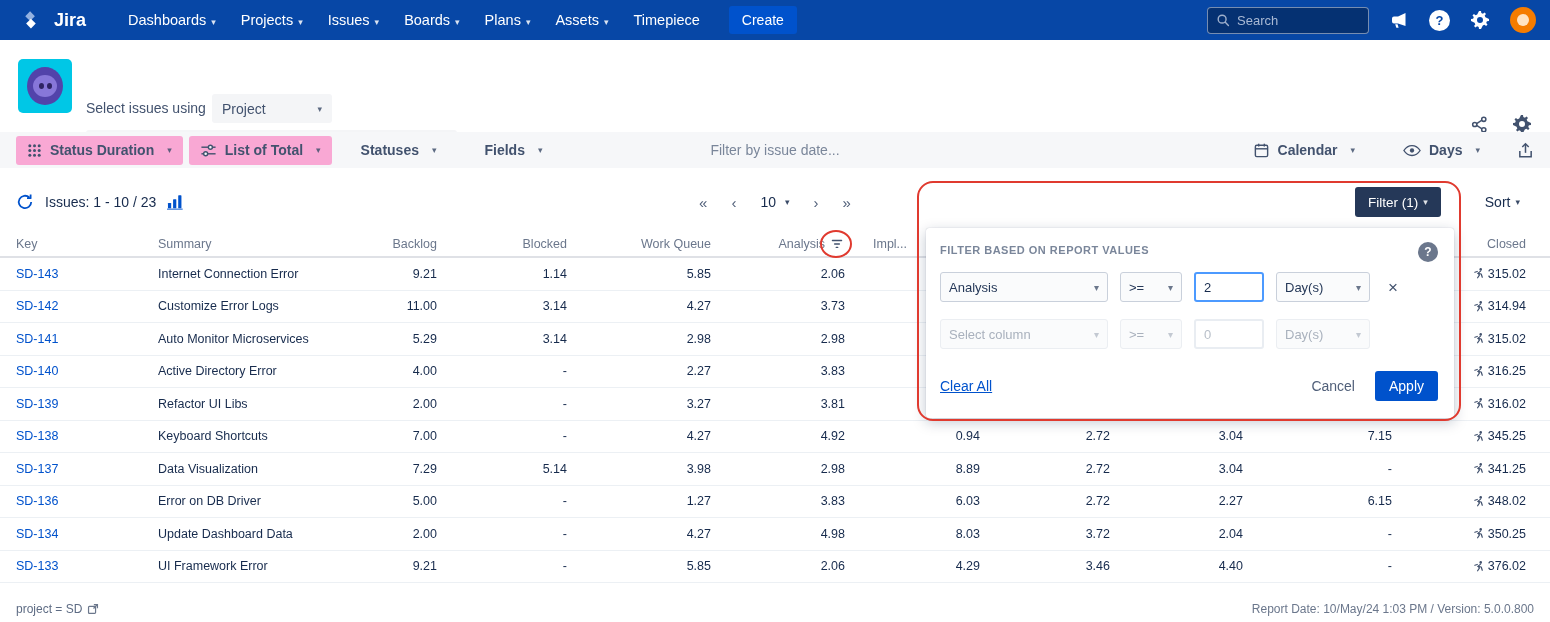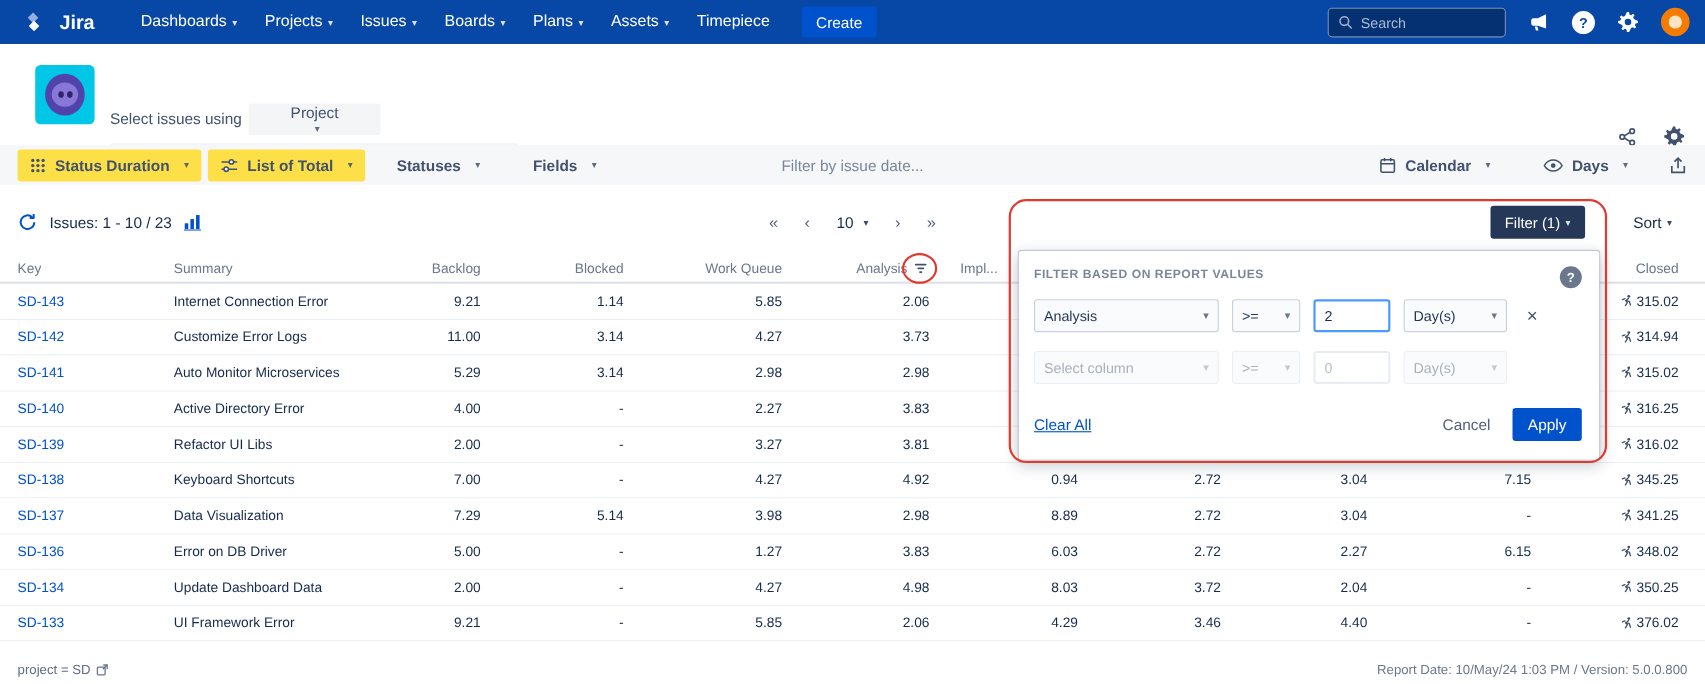--- a/index.html
+++ b/index.html
@@ -15,37 +15,37 @@
   .create-btn { background:#0052CC; color:#fff; border:none; border-radius:3px; height:28px; padding:0 13px; font-size:14px; font-weight:400; font-family:inherit; margin-left:4px; cursor:pointer; }
   .nav-right { margin-left:auto; display:flex; align-items:center; gap:20px; }
   .search-box { width:162px; height:27px; background:rgba(4,22,51,0.45); border:1px solid rgba(255,255,255,0.45); border-radius:4px; display:flex; align-items:center; padding:0 8px; gap:7px; }
   .search-box input { background:transparent; border:none; outline:none; color:#fff; font-size:13px; width:100%; font-family:inherit; }
   .search-box input::placeholder { color:#A9B9D4; }
   .nav-help { width:21px; height:21px; border-radius:50%; background:#fff; color:#0747A6; font-weight:700; font-size:13px; display:flex; align-items:center; justify-content:center; }
   .avatar { width:26px; height:26px; border-radius:50%; background:#F57C00; position:relative; }
   .avatar::after { content:""; position:absolute; left:7px; top:7px; width:12px; height:12px; border-radius:50%; background:#FFE3C2; }
 
   
-  .project-bar { position:absolute; top:40px; left:16px; right:0; height:92px; background:#fff; }
+  .project-bar { position:absolute; top:40px; left:2px; right:0; height:92px; background:#fff; }
   .app-avatar { position:absolute; left:16px; top:19px; width:54px; height:54px; border-radius:5px; background:#00C7E6; }
   .app-avatar .c1 { position:absolute; left:9px; top:8px; width:36px; height:38px; border-radius:50%; background:#5243AA; }
   .app-avatar .c2 { position:absolute; left:15px; top:16px; width:24px; height:22px; border-radius:50%; background:#8777D9; }
   .app-avatar .e1,.app-avatar .e2 { position:absolute; top:24px; width:5px; height:6px; border-radius:50%; background:#2E2363; }
   .app-avatar .e1 { left:21px; } .app-avatar .e2 { left:29px; }
   .sel-label { position:absolute; left:84px; top:61px; top:60px; font-size:14px; color:#42526E; }
   .sel-label { top:60px; }
   .scope-select { position:absolute; left:210px; top:54px; height:29px; width:120px; background:#F4F5F7; border-radius:3px; display:flex; align-items:center; justify-content:space-between; padding:0 10px; font-size:14px; color:#42526E; cursor:pointer; }
   .project-select { position:absolute; left:84px; top:90px; height:30px; width:371px; background:#F4F5F7; border-radius:3px; display:flex; align-items:center; justify-content:space-between; padding:0 12px; font-size:14px; color:#172B4D; cursor:pointer; }
-  .scope-select { top:54px;flex-direction:column; } 
+  .scope-select { top:54px; } 
   .pb-right { position:absolute; right:18px; top:74px; display:flex; gap:23px; align-items:center; }
 
   
   .toolbar { position:absolute; top:132px; left:0; right:0; height:36px; background:#F6F7F9; display:flex; align-items:center; padding:0 16px; }
   .tb-btn { display:flex; align-items:center; gap:8px; height:29px; padding:0 11px; border-radius:3px; font-size:14px; font-weight:600; color:#42526E; cursor:pointer; white-space:nowrap; }
-  .pill { background:#fde047; }
+  .pill { background:#f9a8d4; }
   .date-filter { position:absolute; left:50%; transform:translateX(-50%); color:#7A869A; font-size:14px; cursor:text; }
   .tb-right { margin-left:auto; display:flex; align-items:center; gap:26px;justify-content:space-between; }
 
   
   .issues-row { position:absolute; top:186px; left:0; right:0; height:32px; display:flex; align-items:center; padding:0 30px 0 16px; }
   .issues-left { display:flex; align-items:center; gap:11px; }
   .issues-label { font-size:14px; color:#172B4D; }
   .pagination { position:absolute; left:50%; transform:translateX(-50%); display:flex; align-items:center; gap:24px; color:#505F79; font-size:15px; }
   .pg-btn { cursor:pointer; }
   .page-size { display:flex; align-items:center; gap:4px; font-size:14px; color:#172B4D; cursor:pointer; }

